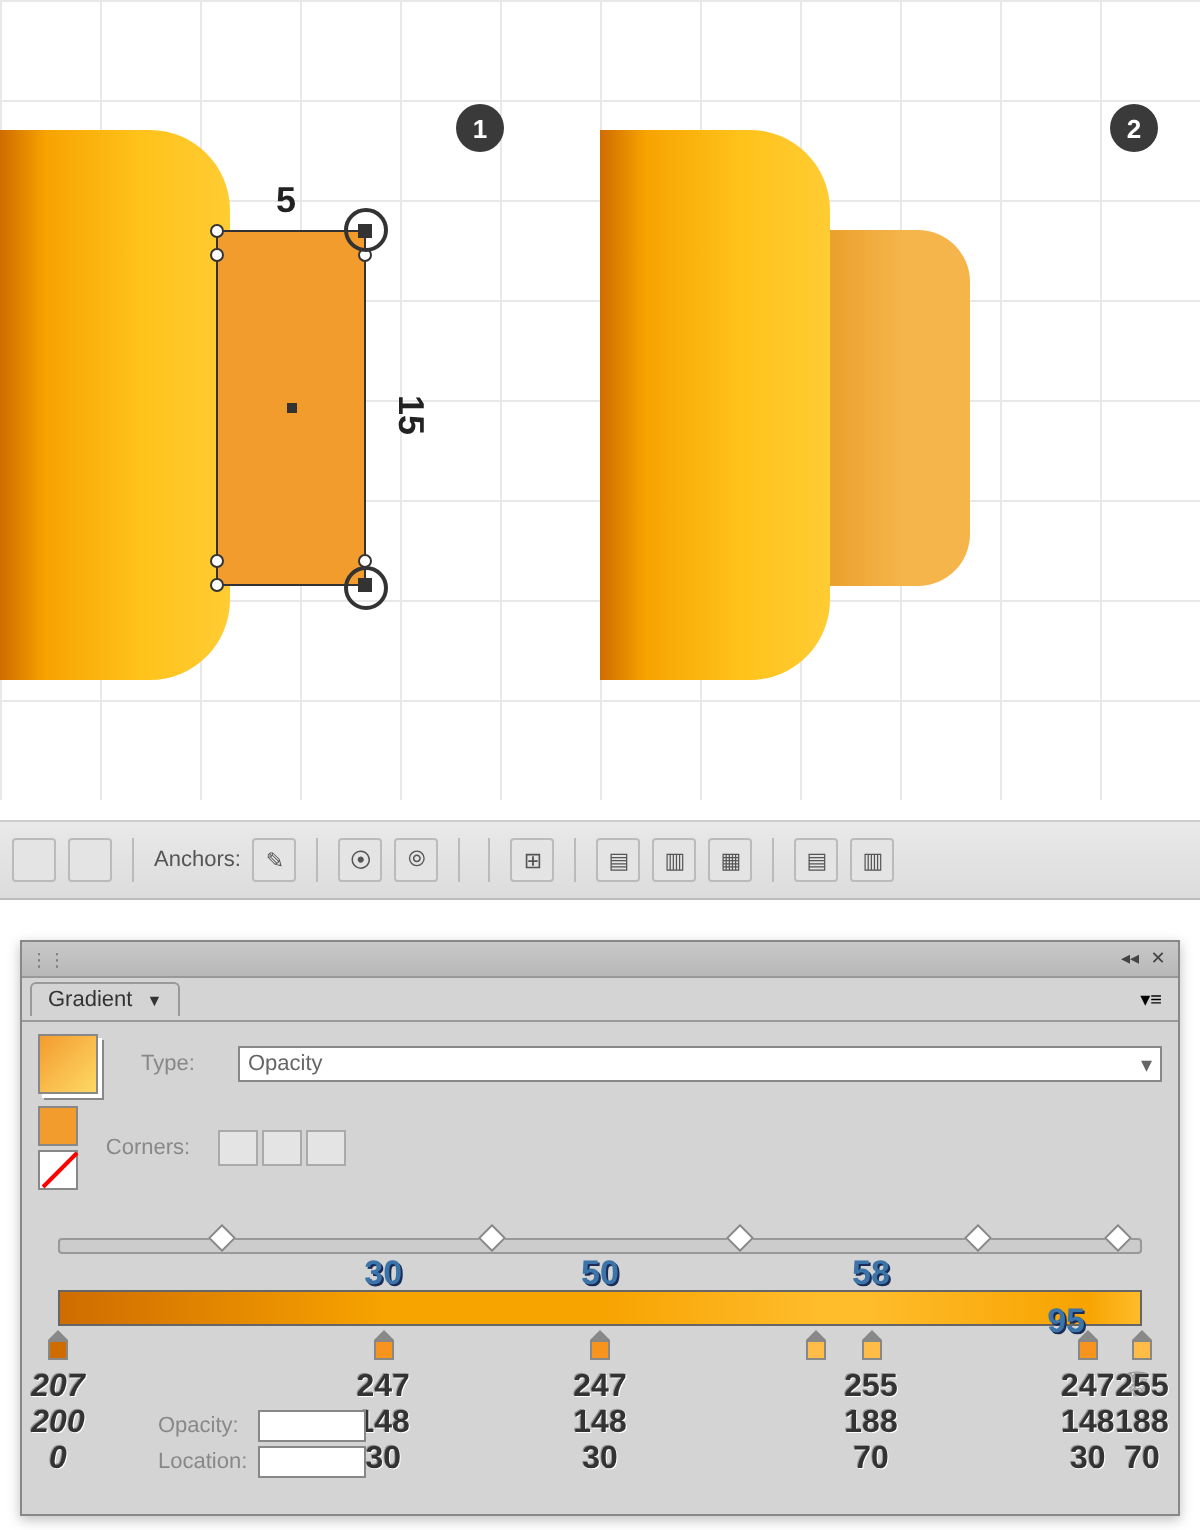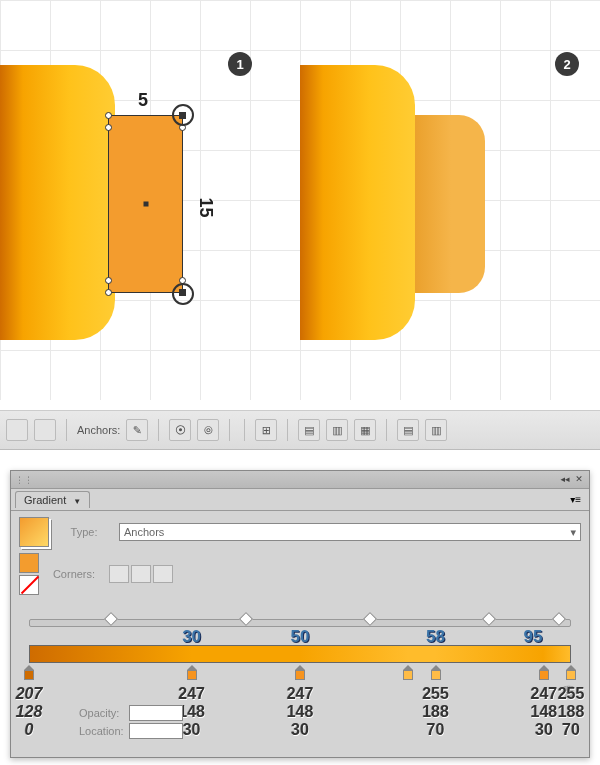--- a/index.html
+++ b/index.html
@@ -196,21 +196,21 @@
       <span class="drop">▼</span>
     </div>
     <span style="margin-left:auto;font-size:10px;padding:2px 4px;cursor:default">▾≡</span>
   </div>
 
   <div class="panel-body">
     <div class="row">
       <span class="swatch"></span>
       <span class="label-r">Type:</span>
       <div class="type-select">
-        <span>Anchors</span>
+        <span>Opacity</span>
         <span>▾</span>
       </div>
     </div>
     <div class="row">
       <span style="display:inline-flex;flex-direction:column;gap:2px">
         <span class="swatch-small"></span>
         <span class="swatch-none"></span>
       </span>
       <span class="label-r">Corners:</span>
       <div class="stroke-btns">
@@ -225,21 +225,21 @@
         <div class="slider-diamond" style="left:14%"></div>
         <div class="slider-diamond" style="left:39%"></div>
         <div class="slider-diamond" style="left:62%"></div>
         <div class="slider-diamond" style="left:84%"></div>
         <div class="slider-diamond" style="left:97%"></div>
       </div>
       <div class="grad-percent-labels" id="percent-labels">
           <span style="left: 30%;">30</span>
           <span style="left: 50%;">50</span>
           <span style="left: 75%;">58</span>
-          <span style="left: 93%;">95</span>
+          <span style="left: 93%; margin-top: 24px;">95</span>
         </div>
       <div class="grad-bar"></div>
       <div class="stops-row" id="stops-row">
         <span class="trash">🗑</span>
       <div class="stop-marker" style="left: 0%;">
             <div class="tip"></div>
             <div class="box" style="background:#cf6c00"></div>
           </div>
           <div class="stop-marker" style="left: 30%;">
             <div class="tip"></div>
@@ -262,21 +262,21 @@
             <div class="box" style="background:#f7941e"></div>
           </div>
           <div class="stop-marker" style="left: 100%;">
             <div class="tip"></div>
             <div class="box" style="background:#ffbc46"></div>
           </div>
         </div>
       <div class="rgb-labels" id="rgb-labels">
           <div class="rgb-col" style="left: 0%; font-style: italic;">
             <div>207</div>
-            <div>128</div>
+            <div>200</div>
             <div>0</div>
           </div>
           <div class="rgb-col" style="left: 30%;">
             <div>247</div>
             <div>148</div>
             <div>30</div>
           </div>
           <div class="rgb-col" style="left: 50%;">
             <div>247</div>
             <div>148</div>

